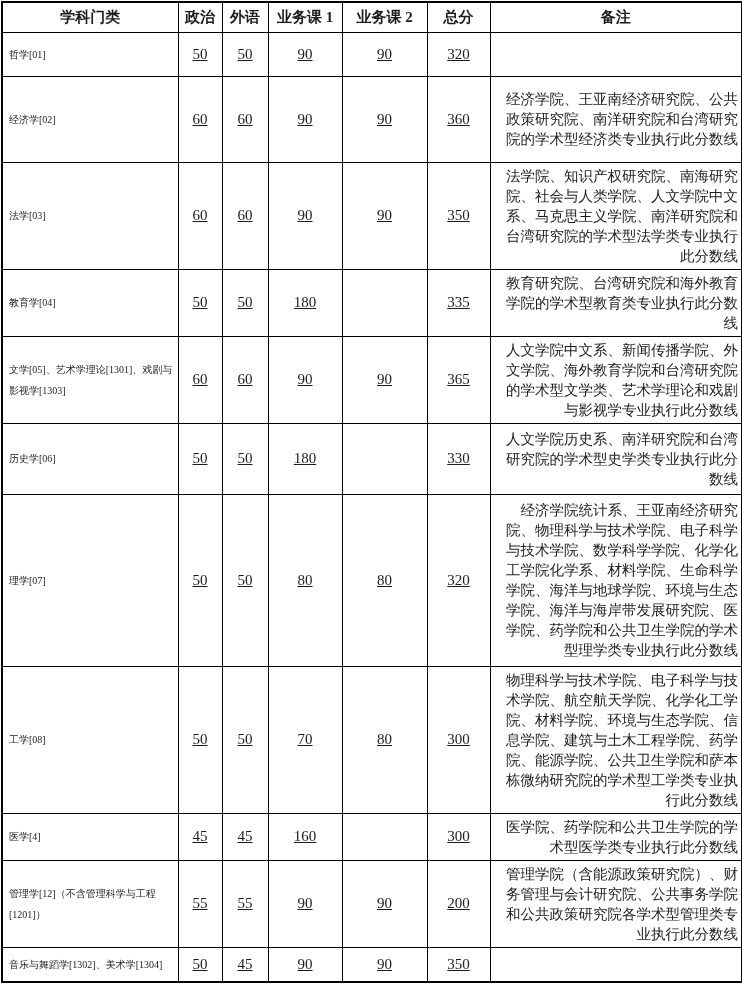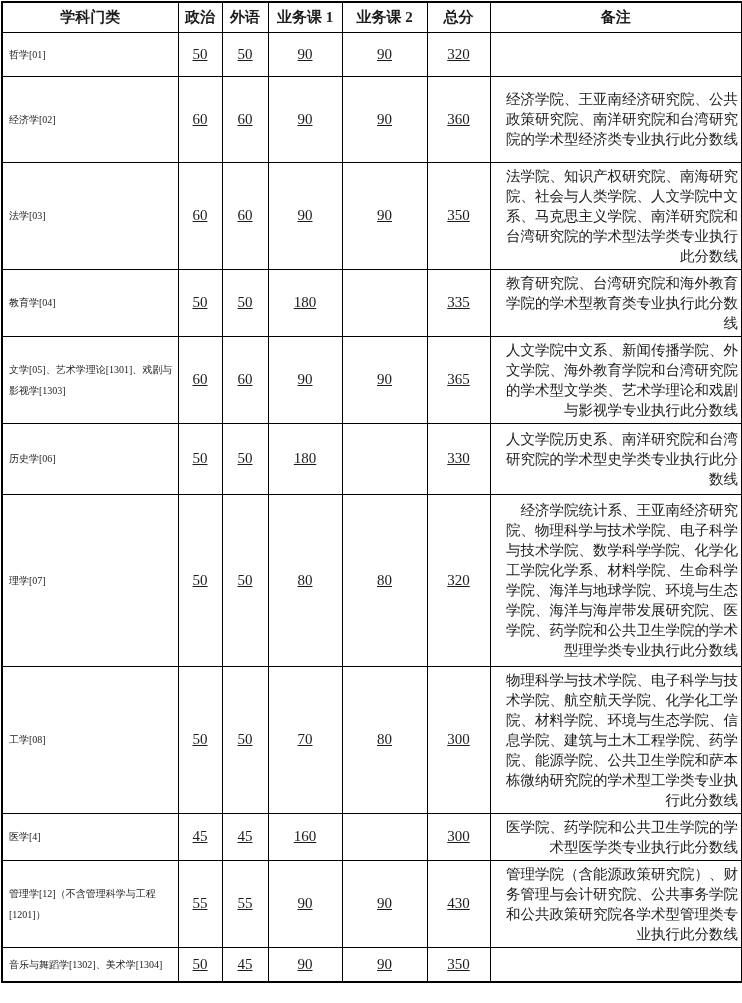--- a/index.html
+++ b/index.html
@@ -175,21 +175,21 @@
     <td class="num"></td>
     <td class="num">300</td>
     <td class="remark">医学院、药学院和公共卫生学院的学术型医学类专业执行此分数线</td>
   </tr>
         <tr>
     <td class="cat">管理学[12]（不含管理科学与工程[1201]）</td>
     <td class="num">55</td>
     <td class="num">55</td>
     <td class="num">90</td>
     <td class="num">90</td>
-    <td class="num">430</td>
+    <td class="num">200</td>
     <td class="remark">管理学院（含能源政策研究院）、财务管理与会计研究院、公共事务学院和公共政策研究院各学术型管理类专业执行此分数线</td>
   </tr>
         <tr>
     <td class="cat">音乐与舞蹈学[1302]、美术学[1304]</td>
     <td class="num">50</td>
     <td class="num">45</td>
     <td class="num">90</td>
     <td class="num">90</td>
     <td class="num">350</td>
     <td class="remark"></td>

